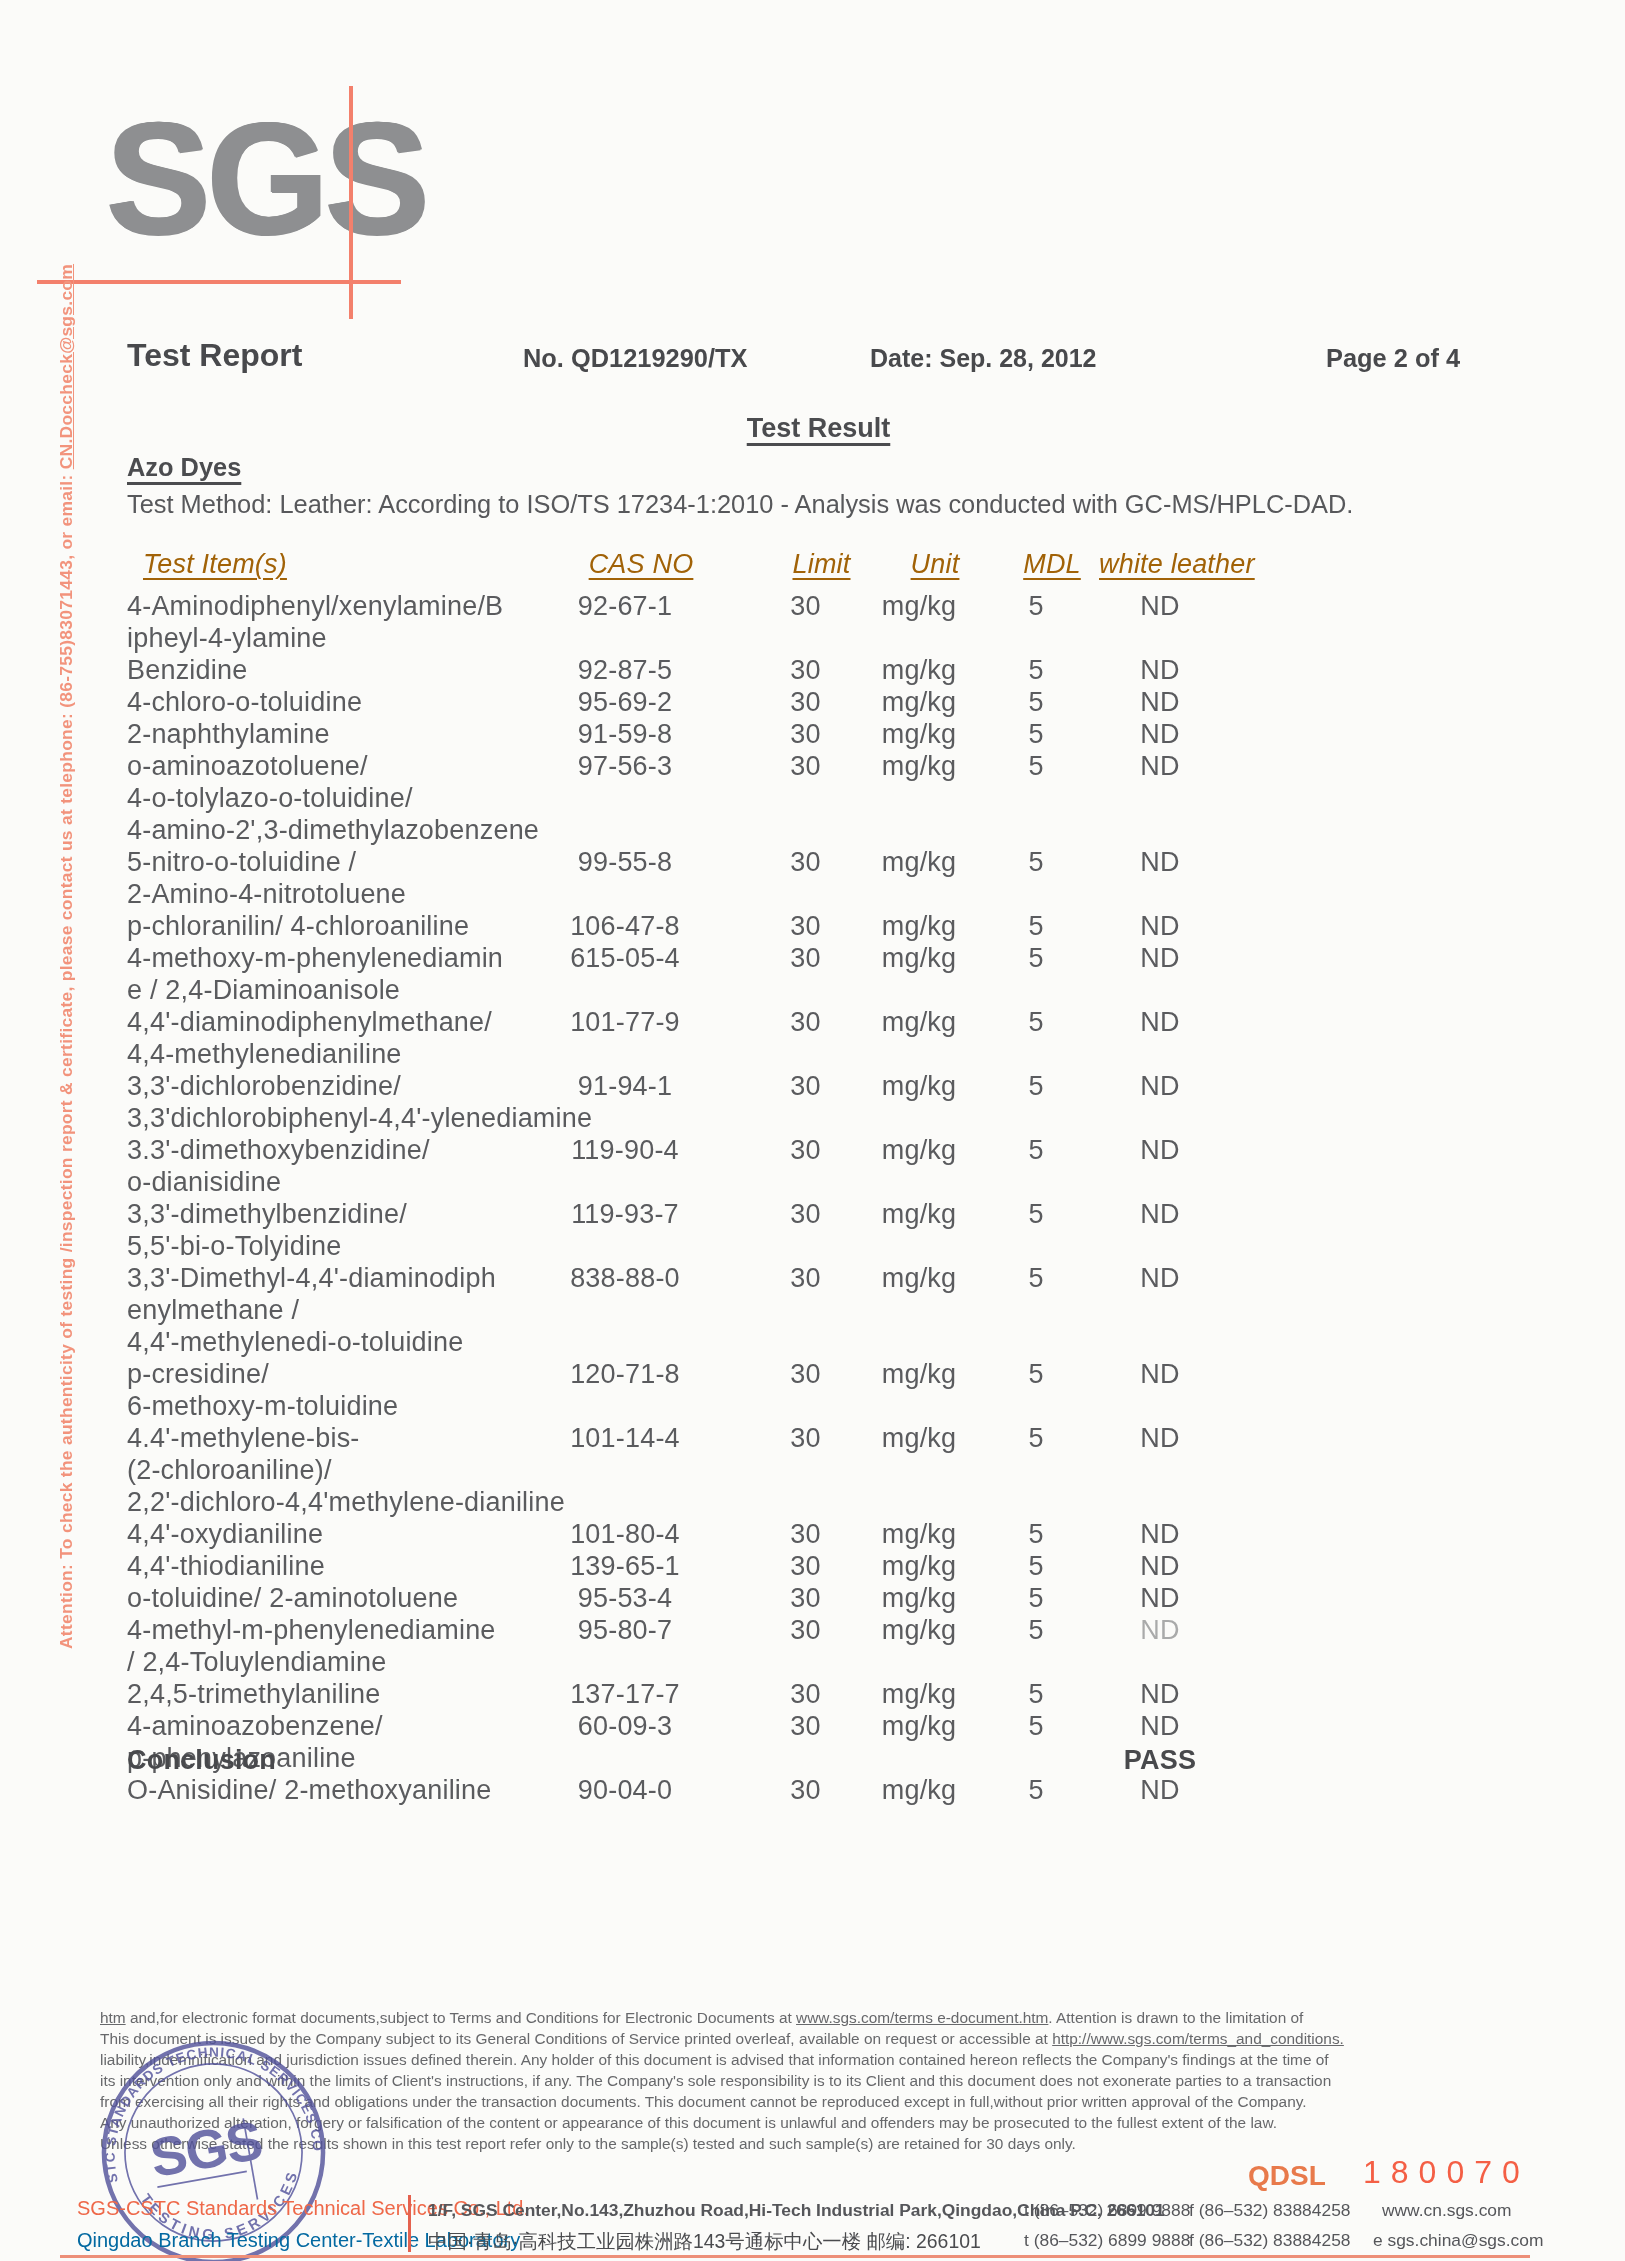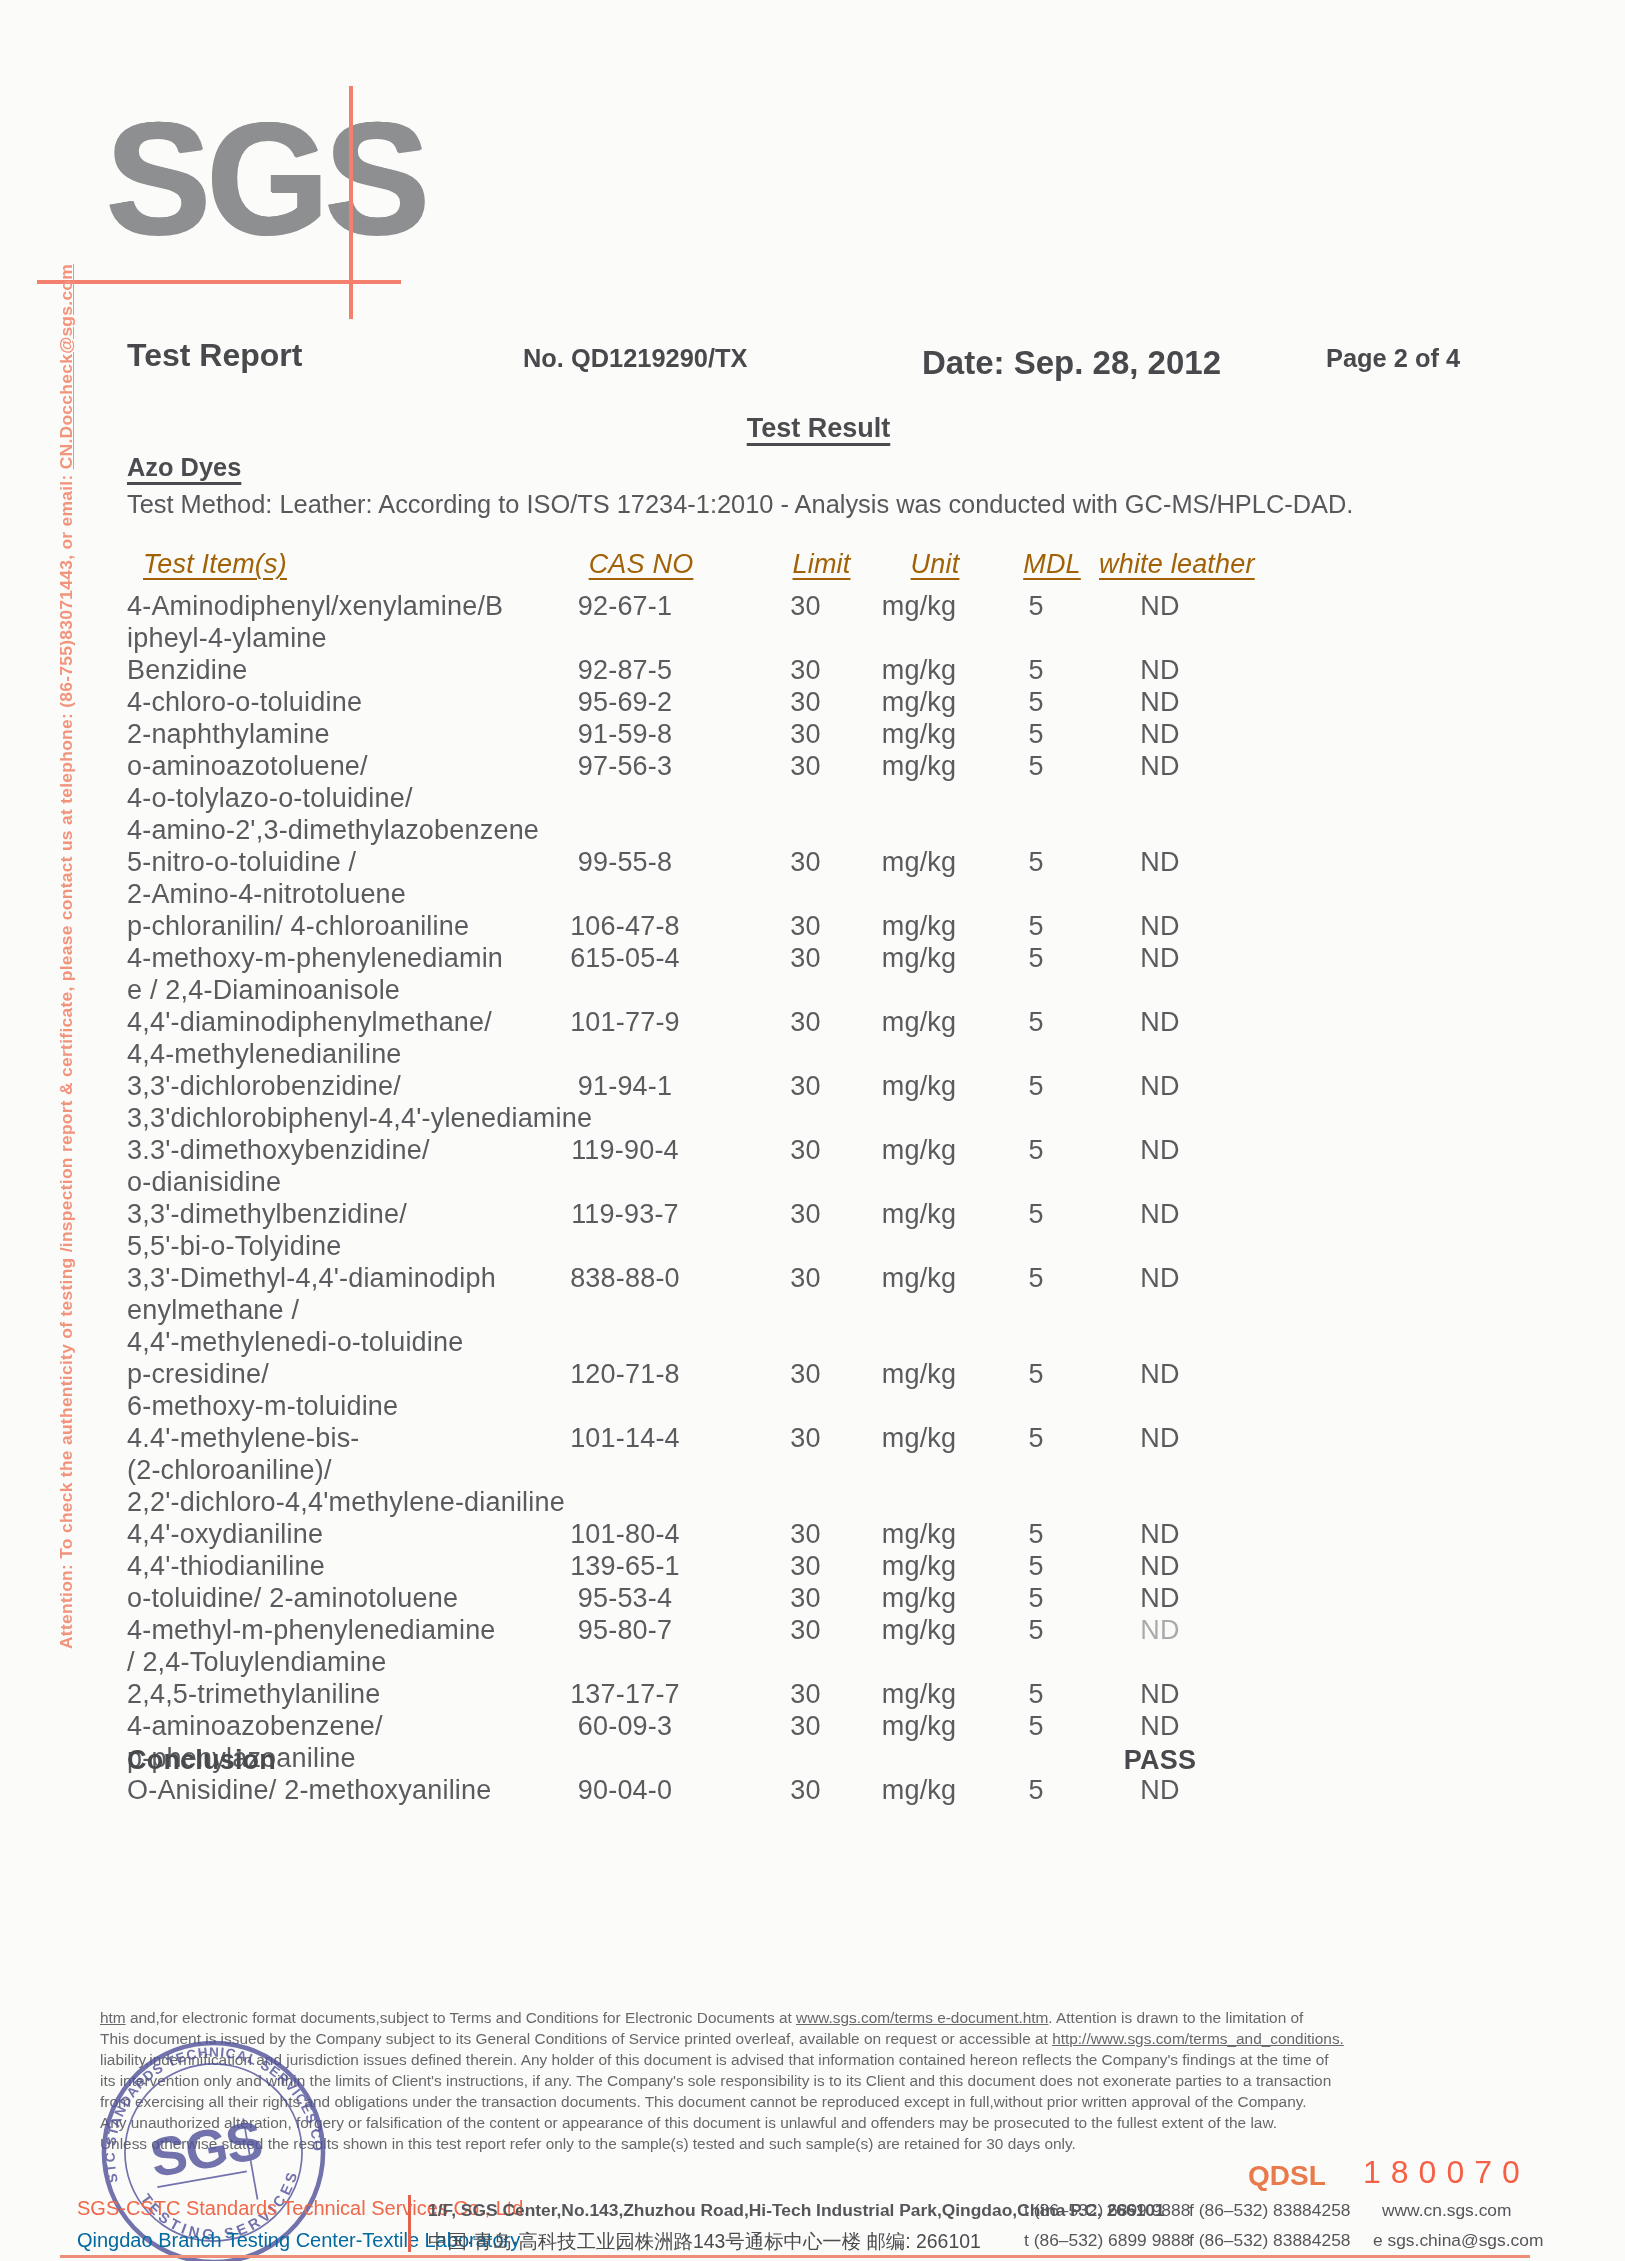--- a/index.html
+++ b/index.html
@@ -15,21 +15,21 @@
     font-size:157px; font-weight:bold; line-height:1;
     color:#8e8f91; letter-spacing:-4px;
     text-shadow:1.3px 0 0 #8e8f91,-1.3px 0 0 #8e8f91,0 0.7px 0 #8e8f91;
     transform:scaleY(1.02);
   }
   .cross-v{position:absolute; left:349px; top:86px; width:4px; height:233px; background:#f3806c;}
   .cross-h{position:absolute; left:37px;  top:280px; width:364px; height:4px; background:#f3806c;}
   
   .h-title{position:absolute; left:127px;  top:337px; font-size:32px; font-weight:bold; color:#48494c;}
   .h-no   {position:absolute; left:523px;  top:344px; font-size:25.4px; font-weight:bold; color:#48494c;}
-  .h-date {position:absolute; left:922px; top:344px; font-size:33px; font-weight:bold; color:#48494c;}
+  .h-date {position:absolute; left:870px; top:344px; font-size:25px; font-weight:bold; color:#48494c;}
   .h-page {position:absolute; left:1326px; top:344px; font-size:25.4px; font-weight:bold; color:#48494c;}
   
   .test-result{
     position:absolute; left:127px; top:413px; width:1383px; text-align:center;
     font-size:27px; font-weight:bold; color:#4b4c4f;
   }
   .test-result span, .azo span{text-decoration:underline; text-underline-offset:6px; text-decoration-thickness:2.7px;}
   .azo{position:absolute; left:127px; top:453px; font-size:25.4px; font-weight:bold; color:#4b4c4f;}
   .method{position:absolute; left:127px; top:490px; font-size:25.4px; color:#57585b;}
   

